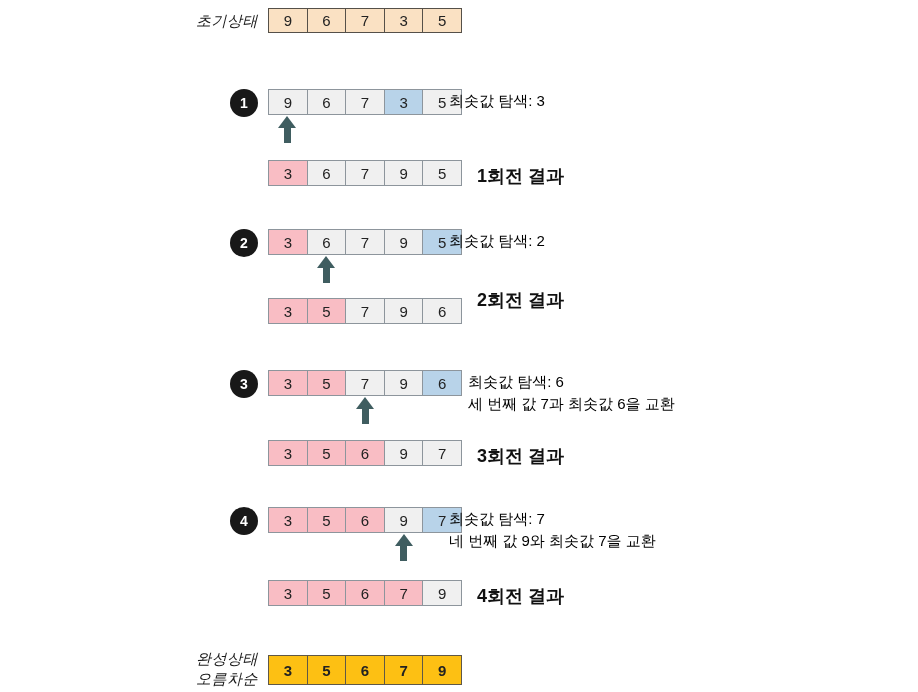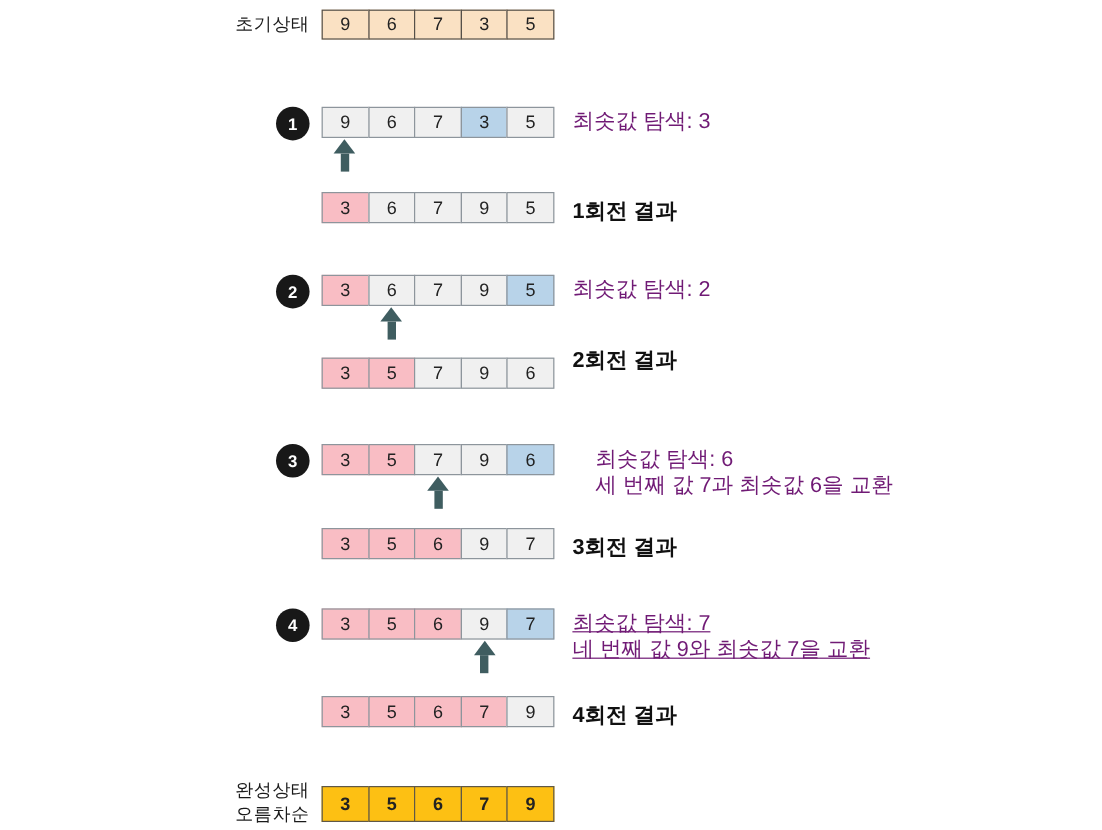--- a/index.html
+++ b/index.html
@@ -3,21 +3,21 @@
 <meta charset="utf-8">
 <style>
   html,body { margin:0; padding:0; background:#fff; }
   .canvas {
     position:relative; width:918px; height:692px; background:#ffffff;
     font-family:"Liberation Sans","DejaVu Sans",sans-serif; color:#1a1a1a;
     overflow:hidden;
   }
   .row-label {
     position:absolute; left:80px; width:178px; text-align:right;
-    font-size:15px; line-height:20px; color:#1a1a1a; letter-spacing:0.5px;
+    font-size:15px; line-height:20px; color:#1a1a1a; letter-spacing:0.5px;font-style:italic;
   }
   .cells { position:absolute; display:flex; }
   .cell {
     box-sizing:border-box; width:39.6px; display:flex; align-items:center; justify-content:center;
     font-size:15px; font-weight:500; color:#222; border:1px solid #8d959c; background:#f0f0f0;
     margin-left:-1px;
   }
   .cell:first-child { margin-left:0; }
   .cell.h26 { height:26px; }
   .cell.h25 { height:25px; }
@@ -30,21 +30,21 @@
     position:absolute; width:28px; height:28px; border-radius:50%; background:#181818;
     color:#ffffff; font-size:14px; font-weight:600; display:flex; align-items:center; justify-content:center;
   }
   .arrow { position:absolute; width:18px; height:28px; }
   .arrow .head {
     width:0; height:0; margin:0 auto;
     border-left:9px solid transparent; border-right:9px solid transparent;
     border-bottom:12px solid #3f5d60;
   }
   .arrow .stem { width:7px; height:15px; background:#3f5d60; margin:0 auto; }
-  .step-text { position:absolute; left:477px; font-size:18px; line-height:22px; color:#701a75; white-space:nowrap; }
+  .step-text { position:absolute; left:449px; font-size:15px; line-height:22px; color:#000000; white-space:nowrap; }
   .result-label { position:absolute; left:477px; font-size:18px; font-weight:700; color:#111; white-space:nowrap; }
 </style>
 </head>
 <body>
 
 <div class="canvas">
 
   <div class="row-label" style="top:11px">초기상태</div>
   <div class="cells" style="left:268px; top:8px">
       <div class="cell h25 peach ">9</div>
@@ -137,21 +137,21 @@
           <div class="cell h26  sorted">3</div>
           <div class="cell h26  sorted">5</div>
           <div class="cell h26  sorted">6</div>
           <div class="cell h26  plain">9</div>
           <div class="cell h26  min">7</div>
         </div>
         <div class="arrow" style="left: 394.8px; top: 534px;">
           <div class="head"></div>
           <div class="stem"></div>
         </div>
-        <div class="step-text" style="top: 508px; text-decoration: underline;">
+        <div class="step-text" style="top: 508px;">
           <div>최솟값 탐색: 7</div>
           <div>네 번째 값 9와 최솟값 7을 교환</div>
         </div>
         <div class="cells" style="left: 268px; top: 580px;">
           <div class="cell h26  sorted">3</div>
           <div class="cell h26  sorted">5</div>
           <div class="cell h26  sorted">6</div>
           <div class="cell h26  sorted">7</div>
           <div class="cell h26  plain">9</div>
         </div>

